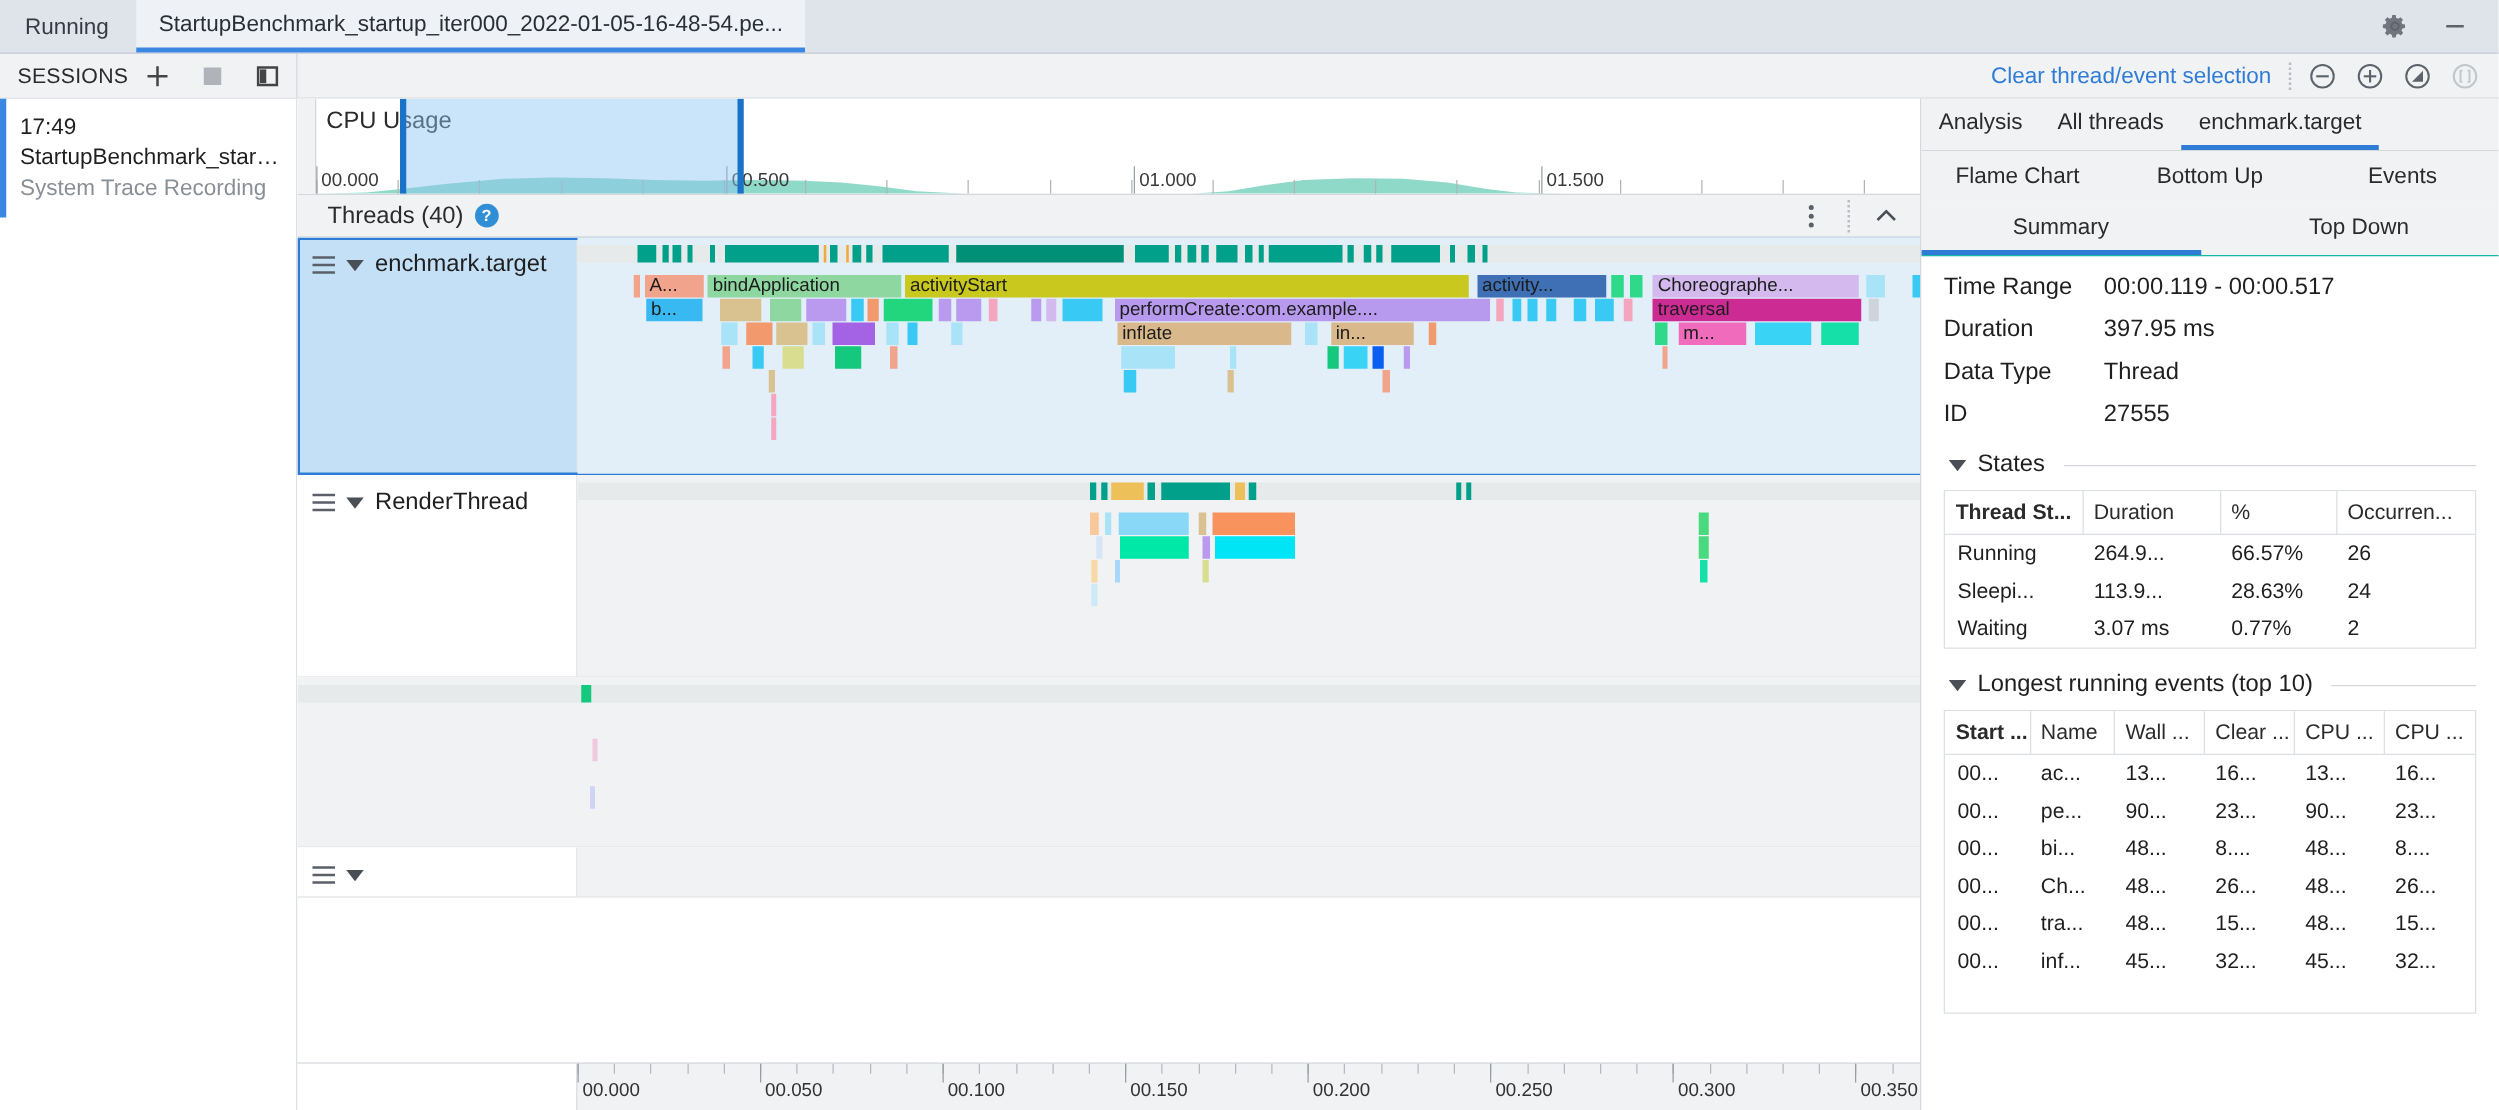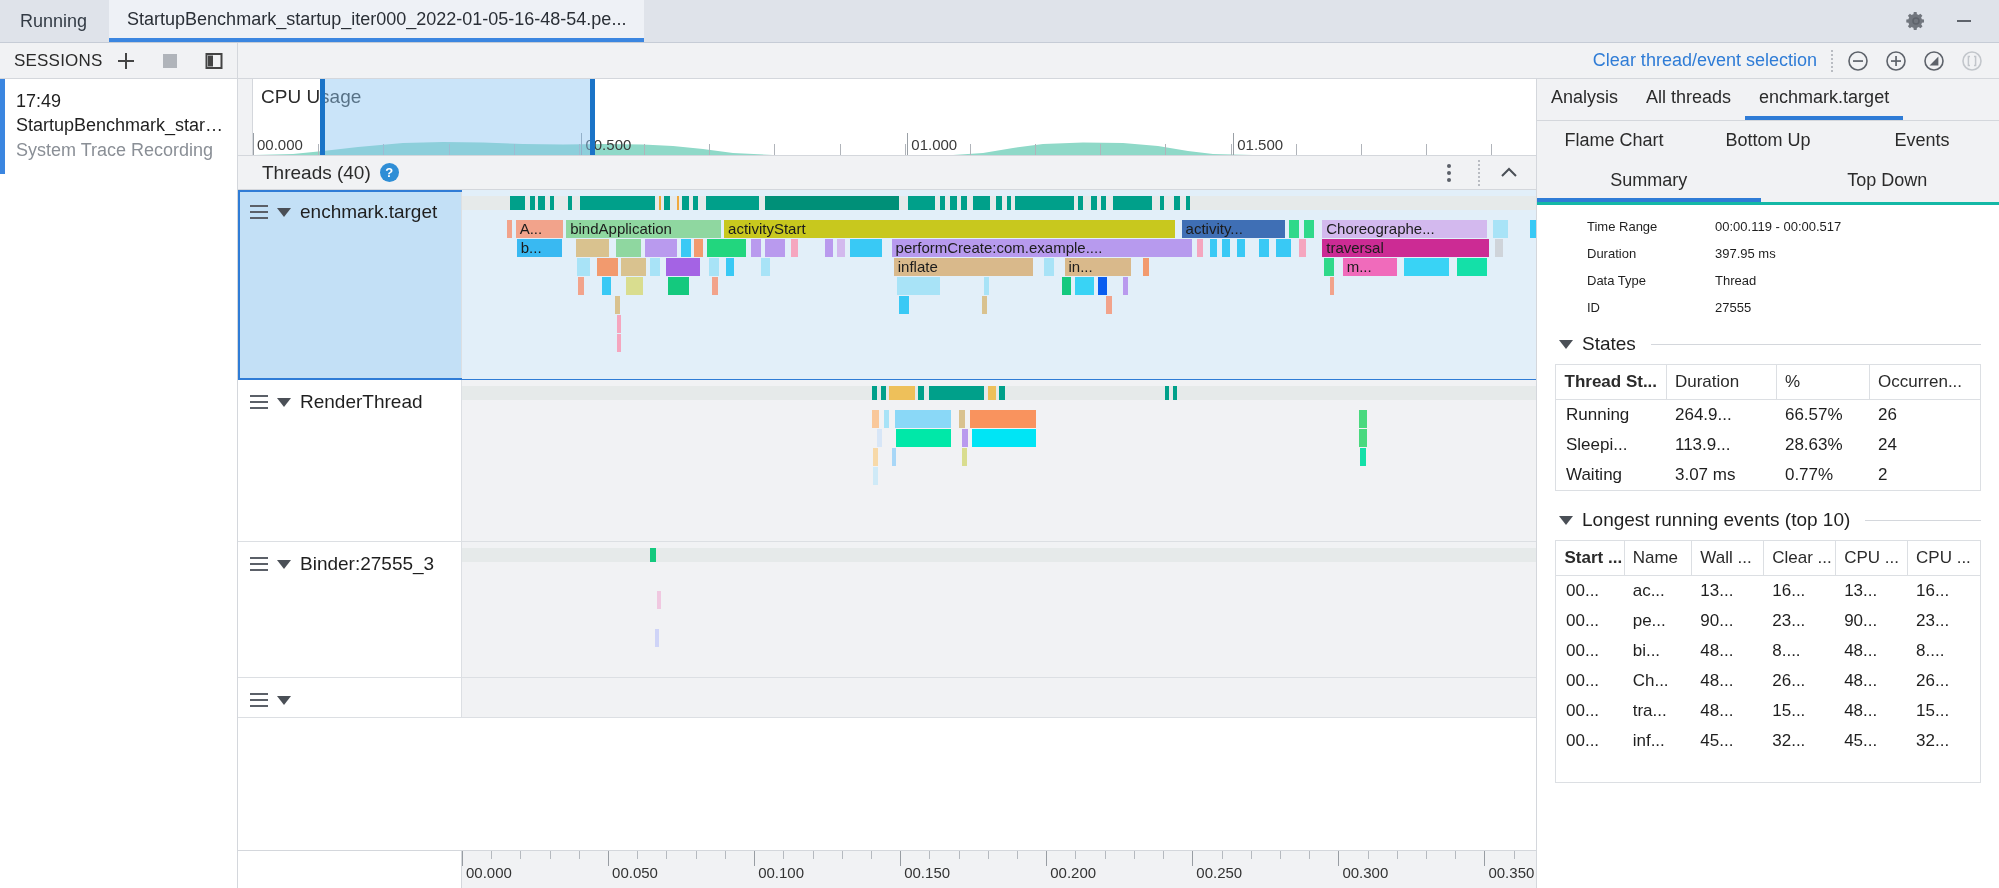--- a/index.html
+++ b/index.html
@@ -223,24 +223,24 @@
     display: flex; align-items: stretch;
     background: #f1f2f4;
     height: 42px; min-height: 42px;
   }
   .subtab {
     flex: 1; display: flex; align-items: center; justify-content: center;
     font-size: 18px; color: #2b2b2b; cursor: pointer;
     border-bottom: 4px solid transparent;
   }
   .subtab.active { border-bottom-color: #2f7cd6; }
-  .subtabrow2 { border-bottom: 3px solid #14b8a6; gap: 15px; }
+  .subtabrow2 { border-bottom: 1px solid #14b8a6; gap: 15px; }
 
   .details-body { flex: 1; overflow: hidden; padding: 14px 18px 0 18px; }
-  .kv { display: flex; margin-bottom: 12px; font-size: 13px; margin-left: 32px; }
+  .kv { display: flex; margin-bottom: 12px; font-size: 19px; }
   .kv-k { width: 128px; min-width: 128px; color: #1f1f1f; }
   .kv-v { color: #1f1f1f; }
 
   .section-head {
     display: flex; align-items: center; gap: 9px;
     margin: 18px 0 9px 4px;
   }
   .section-tri {
     width: 0; height: 0; border-left: 7px solid transparent; border-right: 7px solid transparent;
     border-top: 9px solid #4a4f56; cursor: pointer;
@@ -584,29 +584,20 @@
                 <div class="flame-box" style="left: 40%; width: 0.4%; background: rgb(168, 215, 247);"></div>
                 <div class="flame-box" style="left: 46.6%; width: 0.4%; background: rgb(217, 221, 143);"></div>
                 <div class="flame-box" style="left: 83.6%; width: 0.6%; background: rgb(20, 224, 168);"></div>
               </div>
               <div class="flame-row" style="top: 87px;">
                 <div class="flame-box" style="left: 38.3%; width: 0.4%; background: rgb(207, 234, 247);"></div>
               </div>
             </div>
           </div>
           <div class="track" style="height: 136px;">
-            <div class="track-label">
-              <div class="drag-handle">
-                <i></i>
-                <i></i>
-                <i></i>
-              </div>
-              <div class="tri-down"></div>
-              <div class="track-name">Binder:27555_3</div>
-            </div>
             <div class="track-body">
               <div class="state-strip">
                 <div class="state-seg" style="left: 17.5%; width: 0.6%; background: rgb(20, 201, 126);"></div>
               </div>
               <div class="flame-row" style="top: 30px;"></div>
               <div class="flame-row" style="top: 49px;">
                 <div class="flame-box" style="left: 18.2%; width: 0.25%; background: rgb(240, 200, 224);"></div>
               </div>
               <div class="flame-row" style="top: 68px;"></div>
               <div class="flame-row" style="top: 87px;">

